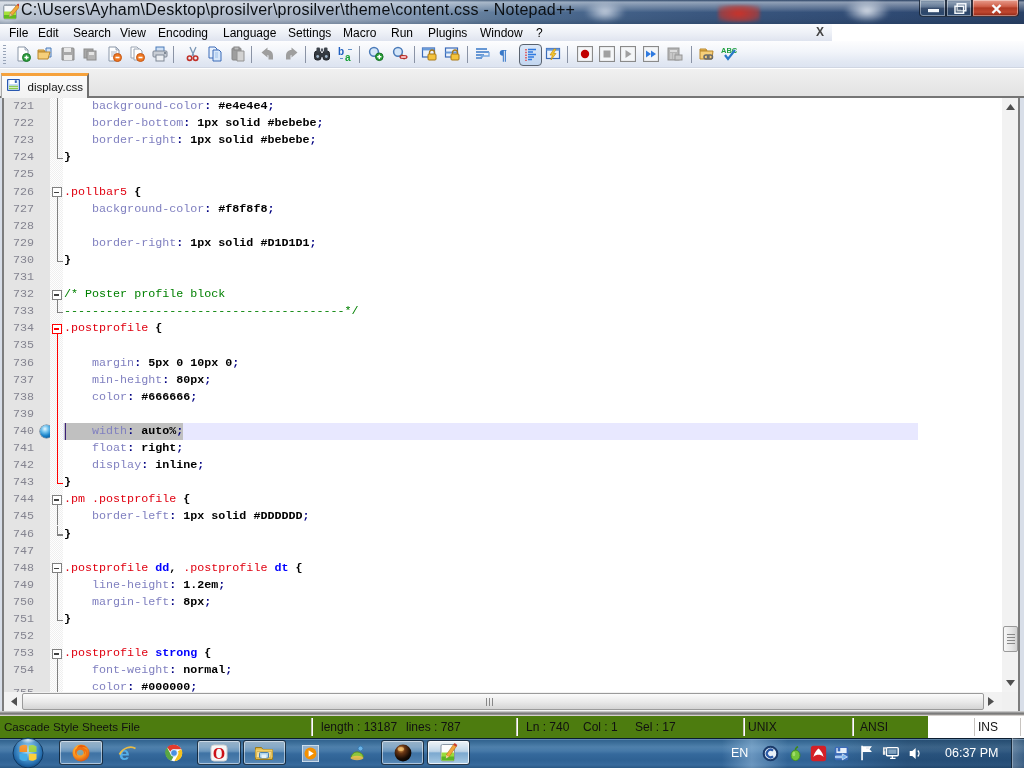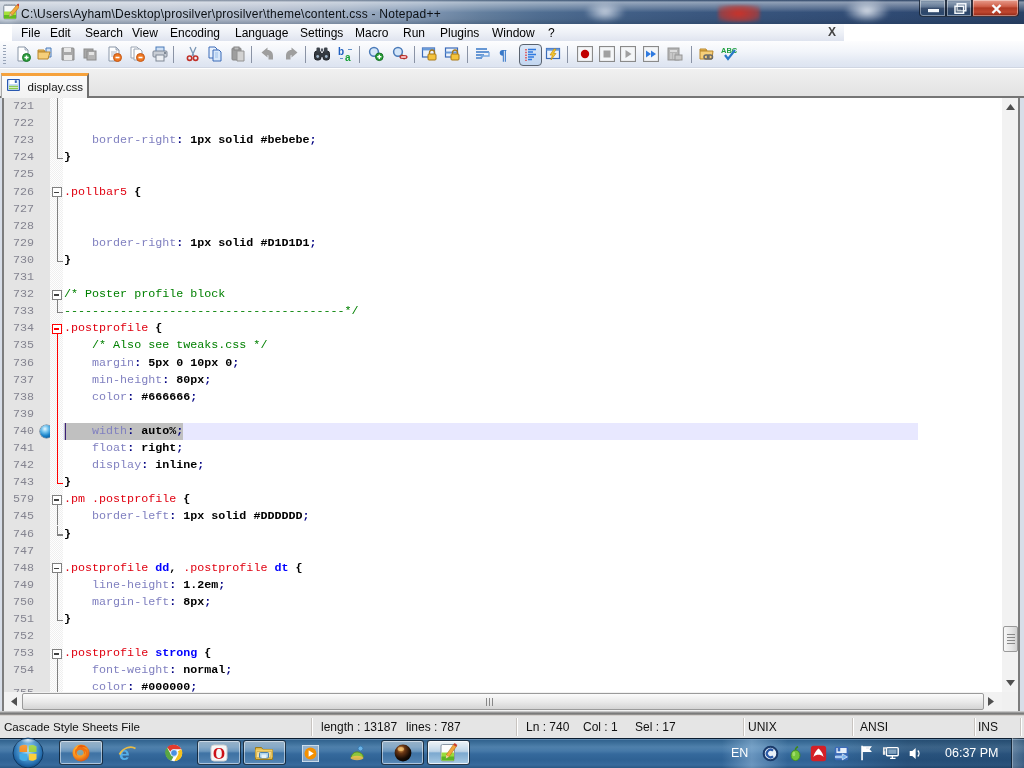--- a/index.html
+++ b/index.html
@@ -4,29 +4,29 @@
 html,body{width:1024px;height:768px;overflow:hidden}
 body{font-family:"Liberation Sans",sans-serif;position:relative;background:#fff}
 
 #title{position:absolute;left:0;top:0;width:1024px;height:24px;
 background:linear-gradient(to right,#bcc6d4 0,#b8c2d1 170px,#aeb9cb 280px,#9dadc2 350px,#8298b4 420px,#65809f 480px,#506e92 540px,#436188 610px,#3b5880 700px,#35517a 800px,#2f4a73 900px,#294166 1024px);}
 #title .shade{position:absolute;inset:0;background:linear-gradient(180deg,rgba(28,45,68,.38) 0,rgba(255,255,255,.45) 9%,rgba(255,255,255,.16) 38%,rgba(255,255,255,0) 52%,rgba(0,0,0,.04) 80%,rgba(25,45,70,.30) 100%);}
 #title .blob1{position:absolute;left:718px;top:5px;width:42px;height:17px;background:radial-gradient(ellipse at center,rgba(205,50,40,1),rgba(195,55,45,.65) 60%,rgba(190,60,50,0) 100%);filter:blur(1.5px)}
 #title .blob2{position:absolute;left:585px;top:2px;width:40px;height:20px;background:radial-gradient(ellipse at center,rgba(235,240,248,.8),rgba(235,240,248,0) 75%);filter:blur(2px)}
 #title .blob3{position:absolute;left:845px;top:0px;width:44px;height:22px;background:radial-gradient(ellipse at center,rgba(240,244,250,.9),rgba(240,244,250,0) 75%);filter:blur(2px)}
 #title .blob4{position:absolute;left:-6px;top:6px;width:26px;height:18px;background:radial-gradient(ellipse at center,rgba(225,235,245,.75),rgba(225,235,245,0) 80%);filter:blur(2px)}
-#ttext{position:absolute;left:21px;top:7px;font-size:12px;letter-spacing:0.24px;color:#0c1014;white-space:nowrap}
+#ttext{position:absolute;left:21px;top:1px;font-size:16px;letter-spacing:0.24px;color:#0c1014;white-space:nowrap}
 #ticon{position:absolute;left:3px;top:3px}
 
 .cap{position:absolute;top:0;height:17px;border:1px solid rgba(20,30,45,.8);border-top:none;box-shadow:inset 0 0 0 1px rgba(255,255,255,.4)}
 #bmin{left:919px;width:27px;border-radius:0 0 0 4px;background:linear-gradient(180deg,rgba(150,170,190,.6),rgba(90,115,145,.35) 45%,rgba(25,45,75,.45) 50%,rgba(55,85,120,.5))}
 #bmax{left:946px;width:26px;background:linear-gradient(180deg,rgba(150,170,190,.6),rgba(90,115,145,.35) 45%,rgba(25,45,75,.45) 50%,rgba(55,85,120,.5))}
 #bcls{left:972px;width:47px;border-radius:0 0 4px 0;background:linear-gradient(180deg,#e89c8c 0,#cf604a 40%,#b03a24 50%,#c04830 75%,#8c2414 100%)}
 
-#menu{position:absolute;left:12px;top:24px;width:832px;height:17px;background:linear-gradient(180deg,#fafbfd,#eef1f7 50%,#dfe4ef)}
+#menu{position:absolute;left:0;top:24px;width:832px;height:17px;background:linear-gradient(180deg,#fafbfd,#eef1f7 50%,#dfe4ef)}
 .mi{position:absolute;top:1.5px;font-size:12px;color:#000}
 #menux{position:absolute;right:8px;top:1px;font-size:12px;color:#444;font-weight:bold}
 
 #tools{position:absolute;left:0;top:41px;width:1024px;height:27px;background:linear-gradient(180deg,#fdfdfe 0,#f2f5fa 40%,#e2e8f3 80%,#dde4f1);border-bottom:1px solid #d0d6e2}
 #grip{position:absolute;left:3px;top:4px;width:3px;height:19px;background:repeating-linear-gradient(180deg,#98a4b8 0,#98a4b8 1px,transparent 1px,transparent 3px)}
 .ti{position:absolute}
 .tsep{position:absolute;top:5px;width:1px;height:17px;background:#8a93a5}
 .tbtn{position:absolute;width:23px;height:22px;border:1.5px solid #5a6370;border-radius:4px;background:linear-gradient(180deg,#dce8f8,#c2d6f0)}
 
 #tabbar{position:absolute;left:0;top:68px;width:1024px;height:30px;background:linear-gradient(180deg,#f0f0f0,#e2e2e2);border-top:1px solid #fff}
@@ -57,21 +57,21 @@
 #vsb{position:absolute;left:1002px;top:98px;width:16px;height:594px;background:#f2f2f2}
 #vthumb{position:absolute;left:0.5px;top:528px;width:15px;height:26px;background:linear-gradient(90deg,#f8f8f8,#e4e4e4 60%,#d2d2d2);border:1px solid #9a9a9a;border-radius:2px}
 .grip-h{position:absolute;left:3px;width:8px;height:1px;background:#888}
 #hsb{position:absolute;left:4px;top:692px;width:998px;height:19px;background:#f2f2f2}
 #hthumb{position:absolute;left:18px;top:0.5px;width:962px;height:17px;background:linear-gradient(180deg,#fbfbfb,#e8e8e8 55%,#d4d4d4);border:1px solid #9a9a9a;border-radius:2px}
 .grip-v{position:absolute;top:4px;width:1px;height:8px;background:#888}
 #corner{position:absolute;left:1002px;top:692px;width:16px;height:19px;background:#f0f0f0}
 .sbarrow{position:absolute}
 
 #sbtop{position:absolute;left:0;top:711px;width:1024px;height:5px;background:linear-gradient(180deg,#dcdcdc 0,#8e8e8e 35%,#6e6e6e 60%,#c8c4c0 85%,#f0ece9)}
-#status{position:absolute;left:0;top:716px;width:1024px;height:22px;background:#e5e5e5}
+#status{position:absolute;left:0;top:716px;width:928px;height:22px;background:#4d7c0f}
 .st{position:absolute;top:4px;font-size:12px;color:#111;white-space:pre}
 .ssep{position:absolute;top:2px;width:1px;height:18px;background:#c8c4c0;box-shadow:1px 0 0 #fff}
 
 #task{position:absolute;left:0;top:738px;width:1024px;height:30px;
 background:linear-gradient(180deg,#16324e 0,#31628e 2px,#3d6f9a 5px,#4f80ab 9px,#4679a8 13px,#35699c 16px,#2f6294 22px,#386a9c 27px,#2a5884 30px)}
 #task .streak{position:absolute;left:722px;top:0;width:66px;height:30px;background:linear-gradient(to right,rgba(160,200,230,0) 0,rgba(170,205,235,.45) 45%,rgba(160,200,230,0) 100%)}
 #task .dim{position:absolute;left:830px;top:0;width:194px;height:30px;background:linear-gradient(to right,rgba(10,25,45,0),rgba(10,25,45,.28) 40%,rgba(10,25,45,.3))}
 #task .topline{position:absolute;left:0;top:0;width:100%;height:1px;background:#0a1c30}
 #task .topline2{position:absolute;left:0;top:1px;width:100%;height:1px;background:rgba(140,180,215,.55)}
 .tbbox{position:absolute;top:2px;height:25px;border-radius:3px;border:1px solid rgba(8,24,40,.8);
@@ -329,21 +329,21 @@
 <div class="num" style="top:222.3px">734</div>
 <div class="num" style="top:239.4px">735</div>
 <div class="num" style="top:256.5px">736</div>
 <div class="num" style="top:273.6px">737</div>
 <div class="num" style="top:290.7px">738</div>
 <div class="num" style="top:307.8px">739</div>
 <div class="num" style="top:324.9px">740</div>
 <div class="num" style="top:342.0px">741</div>
 <div class="num" style="top:359.1px">742</div>
 <div class="num" style="top:376.2px">743</div>
-<div class="num" style="top:393.3px">579</div>
+<div class="num" style="top:393.3px">744</div>
 <div class="num" style="top:410.4px">745</div>
 <div class="num" style="top:427.5px">746</div>
 <div class="num" style="top:444.6px">747</div>
 <div class="num" style="top:461.7px">748</div>
 <div class="num" style="top:478.8px">749</div>
 <div class="num" style="top:495.9px">750</div>
 <div class="num" style="top:513.0px">751</div>
 <div class="num" style="top:530.1px">752</div>
 <div class="num" style="top:547.2px">753</div>
 <div class="num" style="top:564.3px">754</div>
@@ -390,31 +390,33 @@
 <div class="fh" style="top:521.5px;background:#808080"></div>
 <div class="fb" style="top:550.8px;border-color:#808080">
       <div class="fm" style="background:#404040"></div>
     </div>
 <div class="fv" style="top:560.8px;height:4.1px;background:#808080"></div>
 <div class="fv" style="top:564.3px;height:34.2px;background:#808080"></div>
   <div id="ebody">
 <div style="position:absolute;left:0;top:324.9px;width:100%;height:17.1px;background:#e8e8ff"></div>
 <div style="position:absolute;left:1px;top:324.9px;width:119.3px;height:17.1px;background:#c0c0c0"></div>
 <div style="position:absolute;left:1.5px;top:324.9px;width:1.6px;height:17.1px;background:#3c1f78"></div>
+<div class="cl" style="top:0.0px"><span class="k">    background-color</span><span class="o">:</span><span class="v"> #e4e4e4</span><span class="o">;</span></div>
+<div class="cl" style="top:17.1px"><span class="k">    border-bottom</span><span class="o">:</span><span class="v"> 1px solid #bebebe</span><span class="o">;</span></div>
 <div class="cl" style="top:34.2px"><span class="k">    border-right</span><span class="o">:</span><span class="v"> 1px solid #bebebe</span><span class="o">;</span></div>
 <div class="cl" style="top:51.3px"><span class="w">}</span></div>
 <div class="cl" style="top:68.4px"></div>
 <div class="cl" style="top:85.5px"><span class="r">.pollbar5</span><span class="w"> {</span></div>
+<div class="cl" style="top:102.6px"><span class="k">    background-color</span><span class="o">:</span><span class="v"> #f8f8f8</span><span class="o">;</span></div>
 <div class="cl" style="top:136.8px"><span class="k">    border-right</span><span class="o">:</span><span class="v"> 1px solid #D1D1D1</span><span class="o">;</span></div>
 <div class="cl" style="top:153.9px"><span class="w">}</span></div>
 <div class="cl" style="top:171.0px"></div>
 <div class="cl" style="top:188.1px"><span class="g">/* Poster profile block</span></div>
 <div class="cl" style="top:205.2px"><span class="g">----------------------------------------*/</span></div>
 <div class="cl" style="top:222.3px"><span class="r">.postprofile</span><span class="w"> {</span></div>
-<div class="cl" style="top:239.4px"><span class="g">    /* Also see tweaks.css */</span></div>
 <div class="cl" style="top:256.5px"><span class="k">    margin</span><span class="o">:</span><span class="v"> 5px 0 10px 0</span><span class="o">;</span></div>
 <div class="cl" style="top:273.6px"><span class="k">    min-height</span><span class="o">:</span><span class="v"> 80px</span><span class="o">;</span></div>
 <div class="cl" style="top:290.7px"><span class="k">    color</span><span class="o">:</span><span class="v"> #666666</span><span class="o">;</span></div>
 <div class="cl sel740" style="top:324.9px"><span class="k">    width</span><span class="o">:</span><span class="v"> auto%</span><span class="o">;</span></div>
 <div class="cl" style="top:342.0px"><span class="k">    float</span><span class="o">:</span><span class="v"> right</span><span class="o">;</span></div>
 <div class="cl" style="top:359.1px"><span class="k">    display</span><span class="o">:</span><span class="v"> inline</span><span class="o">;</span></div>
 <div class="cl" style="top:376.2px"><span class="w">}</span></div>
 <div class="cl" style="top:393.3px"><span class="r">.pm .postprofile</span><span class="w"> {</span></div>
 <div class="cl" style="top:410.4px"><span class="k">    border-left</span><span class="o">:</span><span class="v"> 1px solid #DDDDDD</span><span class="o">;</span></div>
 <div class="cl" style="top:427.5px"><span class="w">}</span></div>

